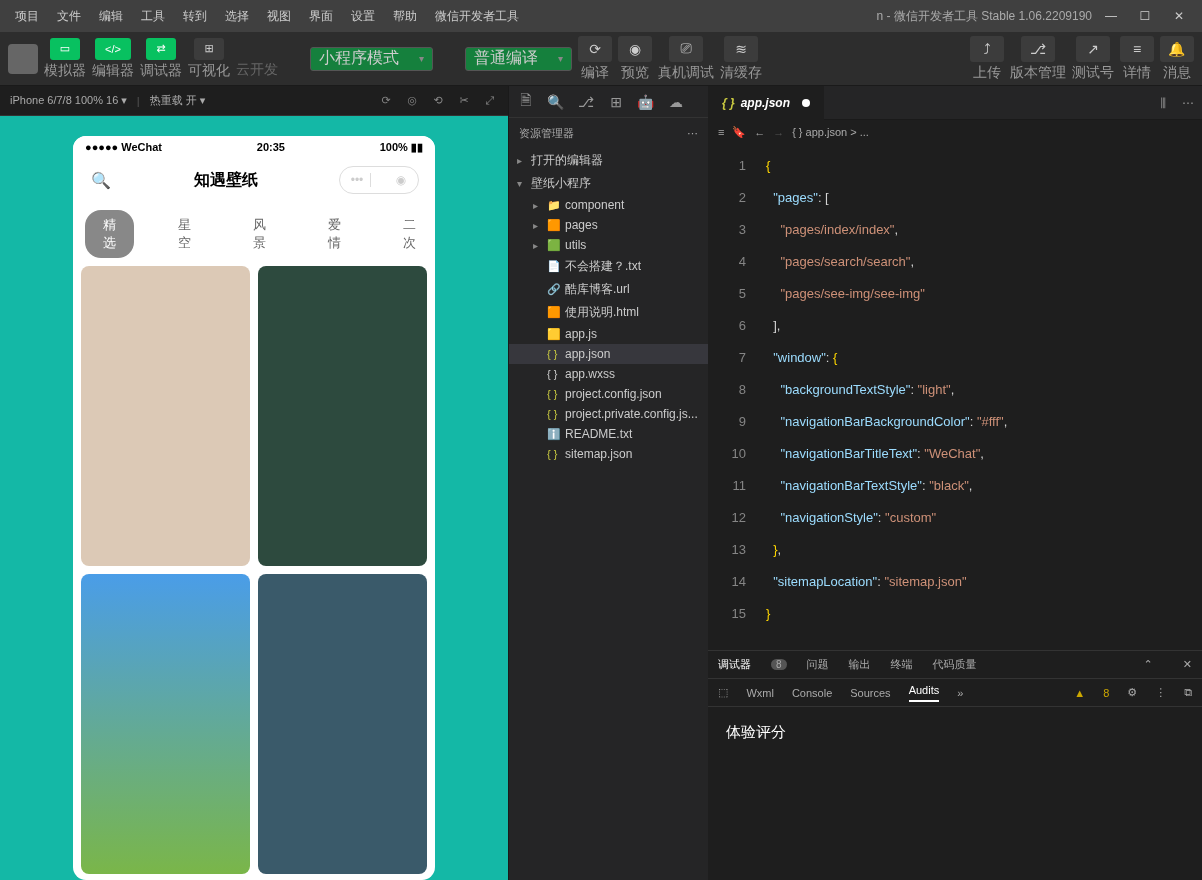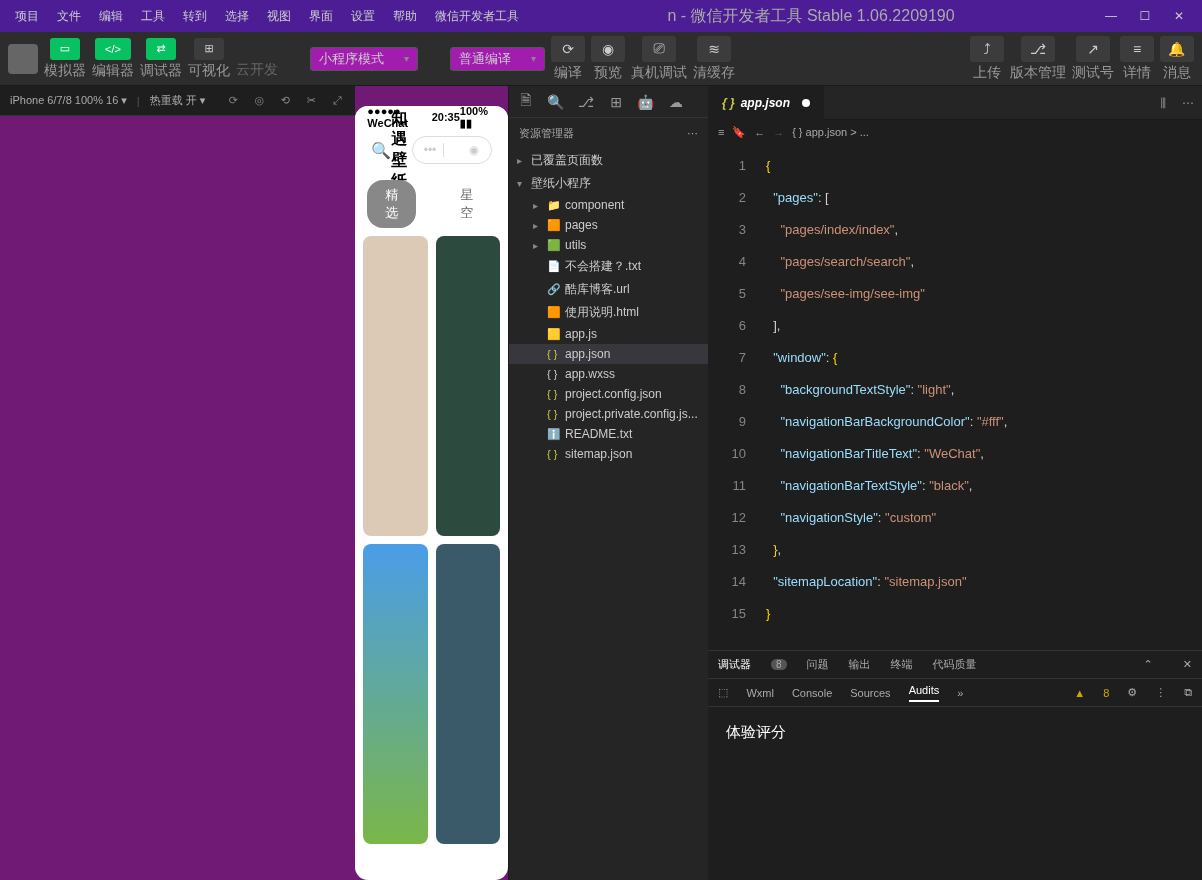--- a/index.html
+++ b/index.html
@@ -1,32 +1,32 @@
 <!DOCTYPE html>
 <html><head>
 <meta charset="utf-8">
 <style>
 *{margin:0;padding:0;box-sizing:border-box;font-family:"Microsoft YaHei",Arial,sans-serif}
 body{background:#1e1e1e;color:#ccc;font-size:12px;width:1202px;height:880px;overflow:hidden}
-.titlebar{height:32px;background:#4c1d95;display:flex;align-items:center;padding:0 8px;gap:4px}
+.titlebar{height:32px;background:#404040;display:flex;align-items:center;padding:0 8px;gap:4px}
 .menu-item{padding:4px 7px;cursor:pointer;font-size:12px;color:#ccc}
-.title-center{flex:1;text-align:center;color:#aaa;font-size:16px}
+.title-center{flex:1;text-align:right;color:#aaa;font-size:12px}
 .win-btn{width:30px;height:24px;display:flex;align-items:center;justify-content:center;cursor:pointer;color:#ccc}
 .toolbar{height:54px;background:#2d2d2d;display:flex;align-items:center;padding:4px 8px;gap:6px;border-bottom:1px solid #1a1a1a}
 .avatar{width:30px;height:30px;border-radius:4px;background:#666}
 .tool-group{display:flex;flex-direction:column;align-items:center;gap:2px}
 .tool-btn{background:#08c160;color:#fff;border:none;padding:5px 10px;border-radius:3px;font-size:11px;min-width:30px;height:22px;display:flex;align-items:center;justify-content:center}
 .tool-btn.gray{background:#3c3c3c;color:#ccc;width:30px}
 .tool-label{font-size:14px;color:#999}
-.dropdown{background:#a21caf;border:1px solid #555;color:#ccc;padding:4px 8px;border-radius:3px;font-size:13px;display:flex;align-items:center;gap:20px;height:24px}
+.dropdown{background:#15803d;border:1px solid #555;color:#ccc;padding:4px 8px;border-radius:3px;font-size:16px;display:flex;align-items:center;gap:20px;height:24px}
 .dropdown::after{content:"▾";color:#888;font-size:10px}
 .toolbar-spacer{flex:1}
 .icon-btn{width:34px;height:26px;background:#3c3c3c;border-radius:3px;display:flex;align-items:center;justify-content:center;color:#ccc;font-size:14px}
 .main{display:flex;height:calc(880px - 86px)}
-.simulator{width:508px;background:#701a75;display:flex;flex-direction:row}
+.simulator{width:508px;background:#14b8a6;display:flex;flex-direction:column}
 .sim-header{height:30px;background:#1e1e1e;display:flex;align-items:center;padding:0 10px;gap:10px;font-size:11px;color:#aaa;border-bottom:1px solid #333}
 .sim-header .spacer{flex:1}
 .sim-icon{width:16px;height:16px;display:flex;align-items:center;justify-content:center;color:#888;cursor:pointer}
 .phone-wrap{flex:1;display:flex;justify-content:center;padding-top:20px;overflow:hidden}
 .phone{width:362px;background:#fff;border-radius:13px;overflow:hidden}
 .phone-status{height:22px;background:#fff;color:#000;display:flex;align-items:center;justify-content:space-between;padding:0 12px;font-size:11px;font-weight:600}
 .phone-nav{height:44px;display:flex;align-items:center;justify-content:space-between;padding:0 16px;background:#fff}
 .nav-title{font-size:16px;font-weight:600;color:#000}
 .nav-search{width:24px;height:24px;display:flex;align-items:center;justify-content:center;font-size:16px}
 .nav-right{display:flex;align-items:center;gap:4px;border:1px solid #ddd;border-radius:16px;padding:4px 8px}
@@ -223,21 +223,21 @@
       <span class="exp-tab">🤖</span>
       <span class="exp-tab">☁</span>
     </div>
     <div class="exp-header">
         <span>资源管理器</span>
         <span>⋯</span>
       </div>
     <div class="tree">
       <div class="tree-item">
           <span class="tree-arrow">▸</span>
-          <span>已覆盖页面数</span>
+          <span>打开的编辑器</span>
         </div>
       <div class="tree-item">
           <span class="tree-arrow">▾</span>
           <span>壁纸小程序</span>
         </div>
       <div id="tree-items">
           <div class="tree-item" style="padding-left: 24px;">
             <span class="tree-arrow">▸</span>
             <span class="tree-icon" style="color:#ccc">📁</span>
             <span>component</span>

